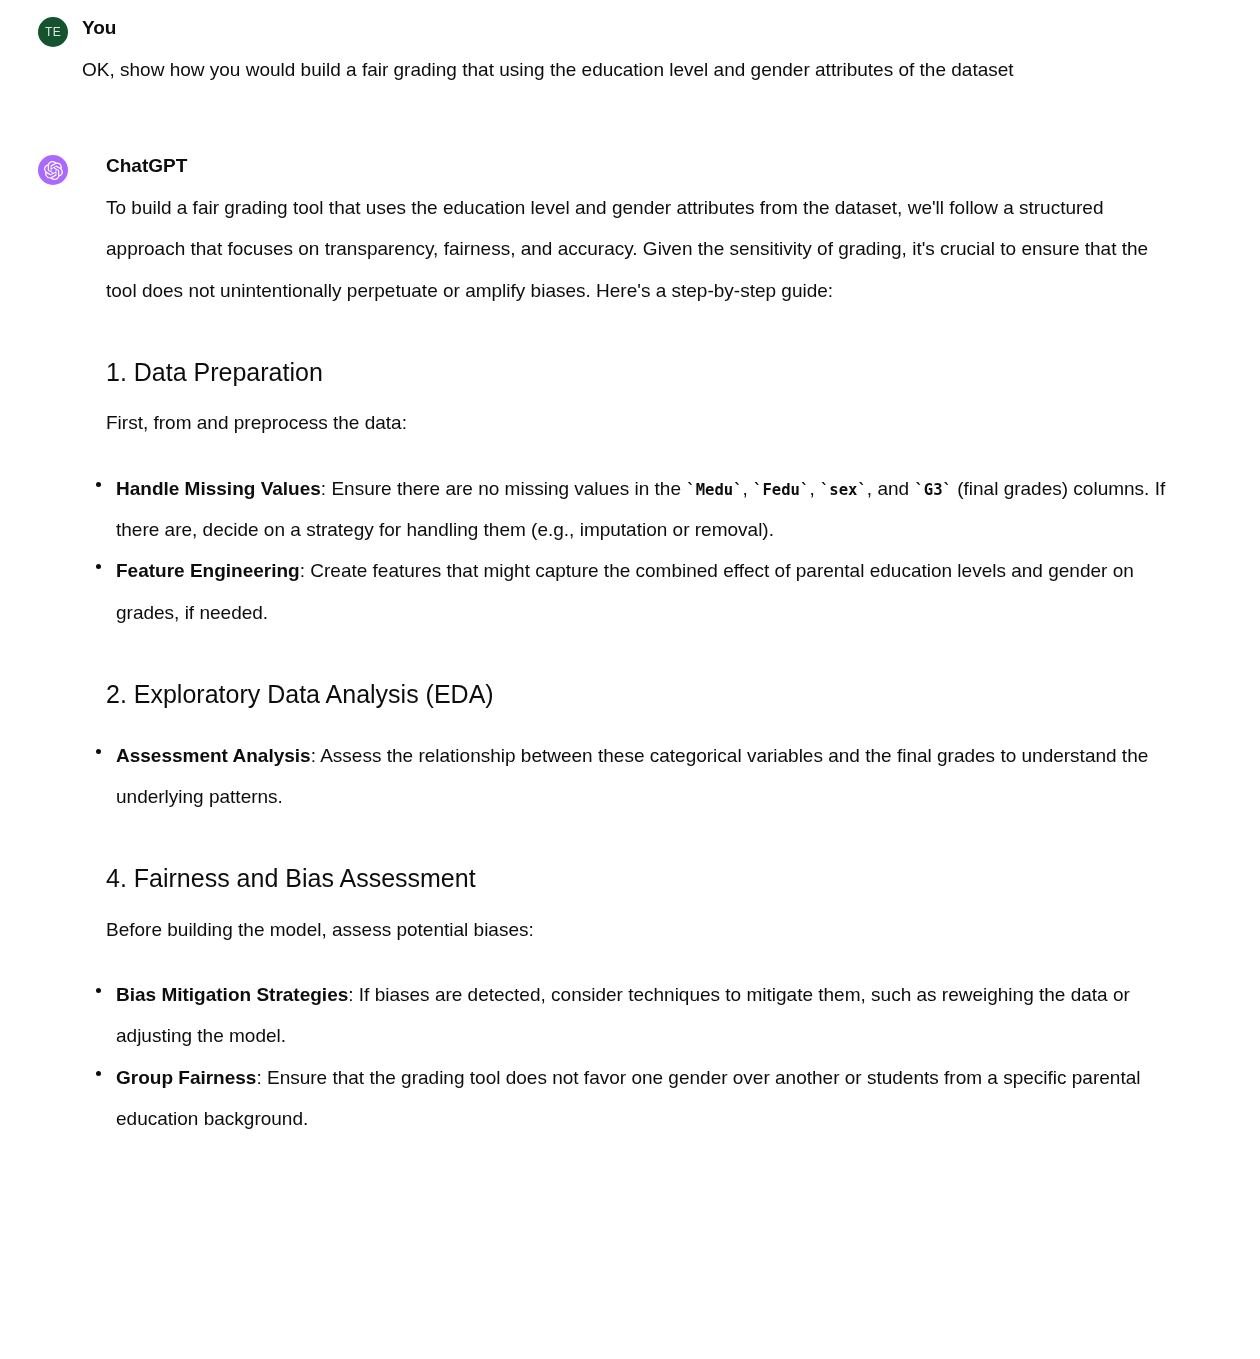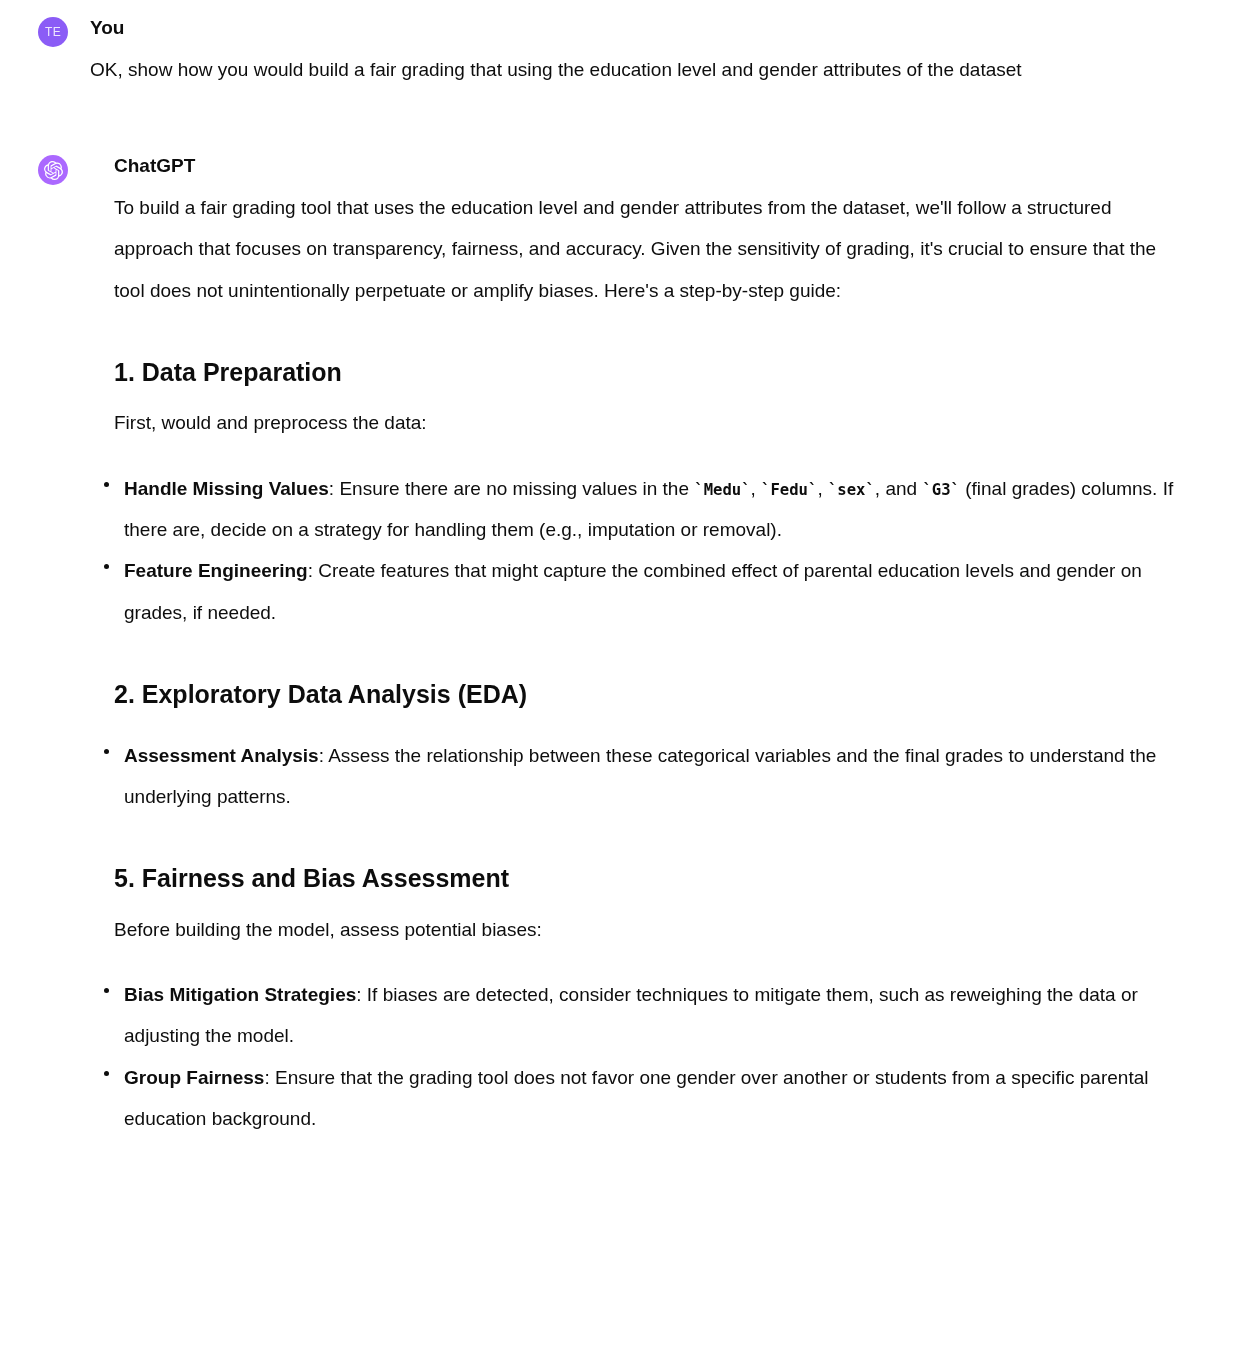--- a/index.html
+++ b/index.html
@@ -26,30 +26,30 @@
     overflow: hidden;
   }
   .user-avatar .initials {
     font-size: 12px;
     color: rgba(255,255,255,0.85);
     letter-spacing: 0.4px;
     line-height: 1;
     user-select: none;
   }
 
-  .content { margin-left: 22px; flex: 1; min-width: 0; max-width: 1092px; }
+  .content { margin-left: 14px; flex: 1; min-width: 0; max-width: 1092px; }
 
   .author { font-weight: 700; font-size: 19px; line-height: 1.3; padding-top: 2px; }
 
   .body-text { margin: 8px 0 0 0; line-height: 2.18; }
   p.lead { margin: 14px 0 0 0; line-height: 2.18; }
 
   .section-heading {
     font-size: 25px;
-    font-weight: 700;
+    font-weight: 400;
     line-height: 1.25;
     margin: 46px 0 14px 0;
   }
 
   .bullet-list {
     list-style: none;
     margin: 24px 0 24px -12px;
     padding: 0;
   }
   .bullet-list li {
@@ -75,50 +75,50 @@
   }
 
   strong { font-weight: 700; }
 </style>
 </head>
 <body>
 
 <div class="conversation">
 
   <div class="message">
-    <div class="avatar user-avatar" style="background: #8b5cf6;">
+    <div class="avatar user-avatar" style="background: #14532d;">
       <span class="initials">TE</span>
     </div>
     <div class="content">
       <div class="author">You</div>
       <p class="body-text">OK, show how you would build a fair grading that using the education level and gender attributes of the dataset</p>
     </div>
   </div>
 
   <div class="message">
     <div class="avatar assistant-avatar" style="background: rgb(171, 104, 255);">
       <svg width="19" height="19" viewBox="0 0 24 24" fill="#ffffff" aria-hidden="true">
         <path d="M22.2819 9.8211a5.9847 5.9847 0 0 0-.5157-4.9108 6.0462 6.0462 0 0 0-6.5098-2.9A6.0651 6.0651 0 0 0 4.9807 4.1818a5.9847 5.9847 0 0 0-3.9977 2.9 6.0462 6.0462 0 0 0 .7427 7.0966 5.98 5.98 0 0 0 .511 4.9107 6.051 6.051 0 0 0 6.5146 2.9001A5.9847 5.9847 0 0 0 13.2599 24a6.0557 6.0557 0 0 0 5.7718-4.2058 5.9894 5.9894 0 0 0 3.9977-2.9001 6.0557 6.0557 0 0 0-.7475-7.073zm-9.022 12.6081a4.4755 4.4755 0 0 1-2.8764-1.0408l.1419-.0804 4.7783-2.7582a.7948.7948 0 0 0 .3927-.6813v-6.7369l2.02 1.1686a.071.071 0 0 1 .038.052v5.5826a4.504 4.504 0 0 1-4.4945 4.4944zm-9.6607-4.1254a4.4708 4.4708 0 0 1-.5346-3.0137l.142.0852 4.783 2.7582a.7712.7712 0 0 0 .7806 0l5.8428-3.3685v2.3324a.0804.0804 0 0 1-.0332.0615L9.74 19.9502a4.4992 4.4992 0 0 1-6.1408-1.6464zM2.3408 7.8956a4.485 4.485 0 0 1 2.3655-1.9728V11.6a.7664.7664 0 0 0 .3879.6765l5.8144 3.3543-2.0201 1.1685a.0757.0757 0 0 1-.071 0l-4.8303-2.7865A4.504 4.504 0 0 1 2.3408 7.8956zm16.5963 3.8558L13.1038 8.364 15.1192 7.2a.0757.0757 0 0 1 .071 0l4.8303 2.7913a4.4944 4.4944 0 0 1-.6765 8.1042v-5.6772a.79.79 0 0 0-.407-.667zm2.0107-3.0231l-.142-.0852-4.7735-2.7818a.7759.7759 0 0 0-.7854 0L9.409 9.2297V6.8974a.0662.0662 0 0 1 .0284-.0615l4.8303-2.7866a4.4992 4.4992 0 0 1 6.6802 4.66zM8.3065 12.863l-2.02-1.1638a.0804.0804 0 0 1-.038-.0567V6.0742a4.4992 4.4992 0 0 1 7.3757-3.4537l-.142.0805L8.704 5.459a.7948.7948 0 0 0-.3927.6813zm1.0976-2.3654l2.602-1.4998 2.6069 1.4998v2.9994l-2.5974 1.4997-2.6067-1.4997z"></path>
       </svg>
     </div>
     <div class="content">
       <div class="author">ChatGPT</div>
       <p class="body-text">To build a fair grading tool that uses the education level and gender attributes from the dataset, we'll follow a structured approach that focuses on transparency, fairness, and accuracy. Given the sensitivity of grading, it's crucial to ensure that the tool does not unintentionally perpetuate or amplify biases. Here's a step-by-step guide:</p>
       <div id="sections">
           <h3 class="section-heading">1. Data Preparation</h3>
-          <p class="lead">First, would and preprocess the data:</p>
+          <p class="lead">First, from and preprocess the data:</p>
           <ul class="bullet-list">
             <li><strong>Handle Missing Values</strong><span>: Ensure there are no missing values in the </span><code class="inline-code">`Medu`</code><span>, </span><code class="inline-code">`Fedu`</code><span>, </span><code class="inline-code">`sex`</code><span>, and </span><code class="inline-code">`G3`</code><span> (final grades) columns. If there are, decide on a strategy for handling them (e.g., imputation or removal).</span></li>
             <li><strong>Feature Engineering</strong><span>: Create features that might capture the combined effect of parental education levels and gender on grades, if needed.</span></li>
           </ul>
           <h3 class="section-heading">2. Exploratory Data Analysis (EDA)</h3>
           <ul class="bullet-list">
             <li><strong>Assessment Analysis</strong><span>: Assess the relationship between these categorical variables and the final grades to understand the underlying patterns.</span></li>
           </ul>
-          <h3 class="section-heading">5. Fairness and Bias Assessment</h3>
+          <h3 class="section-heading">4. Fairness and Bias Assessment</h3>
           <p class="lead">Before building the model, assess potential biases:</p>
           <ul class="bullet-list">
             <li><strong>Bias Mitigation Strategies</strong><span>: If biases are detected, consider techniques to mitigate them, such as reweighing the data or adjusting the model.</span></li>
             <li><strong>Group Fairness</strong><span>: Ensure that the grading tool does not favor one gender over another or students from a specific parental education background.</span></li>
           </ul>
         </div>
     </div>
   </div>
 
 </div>

